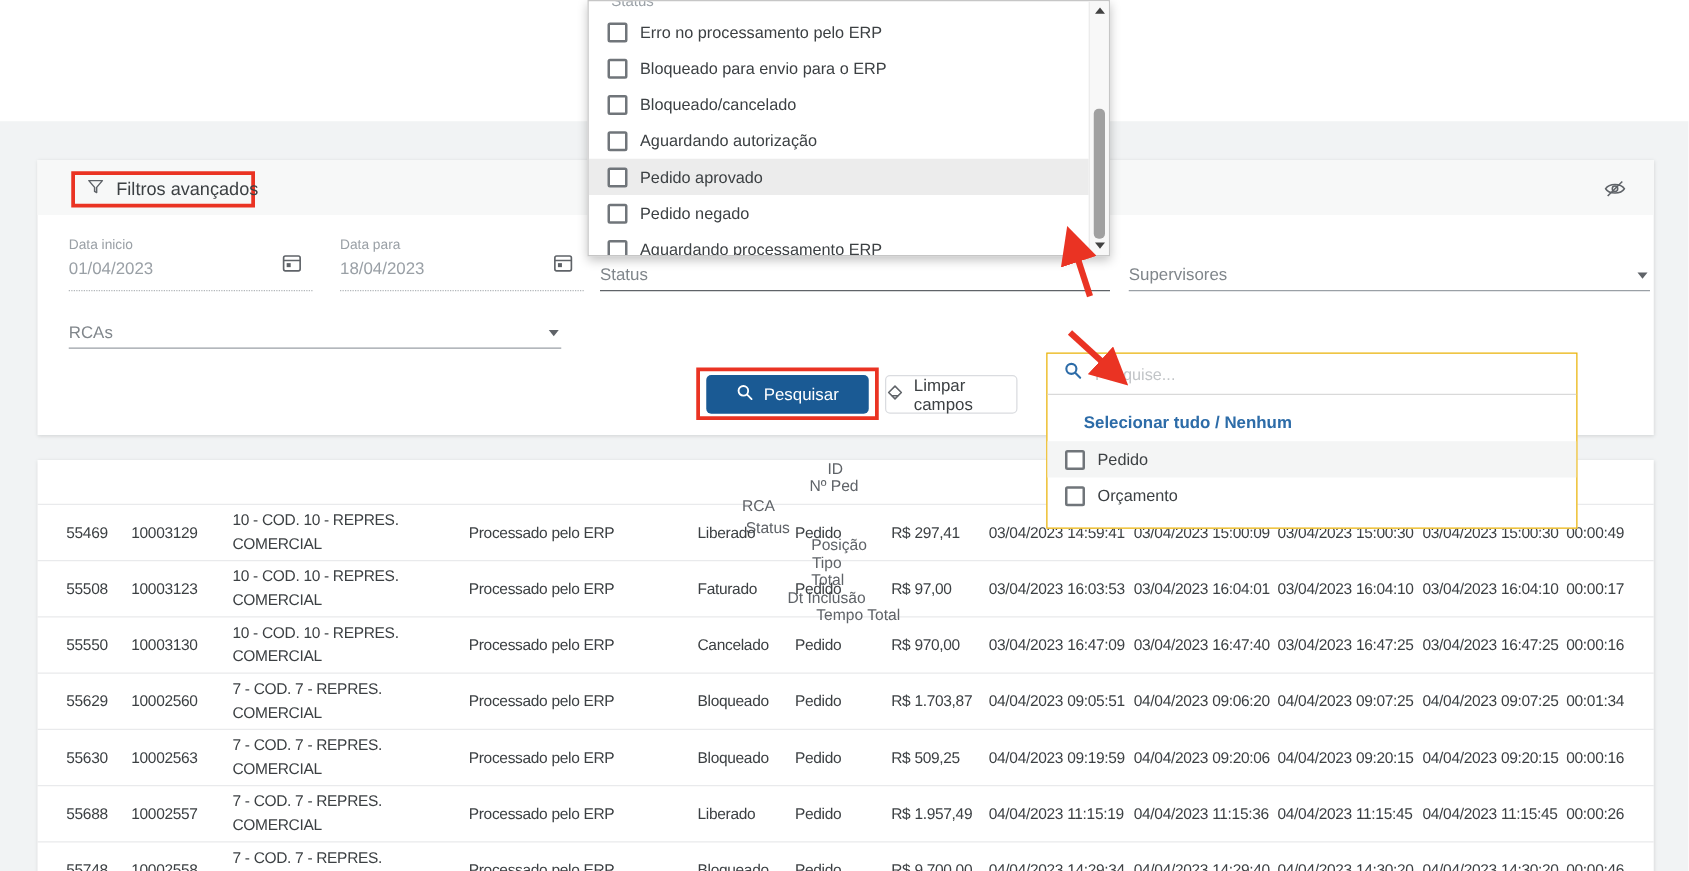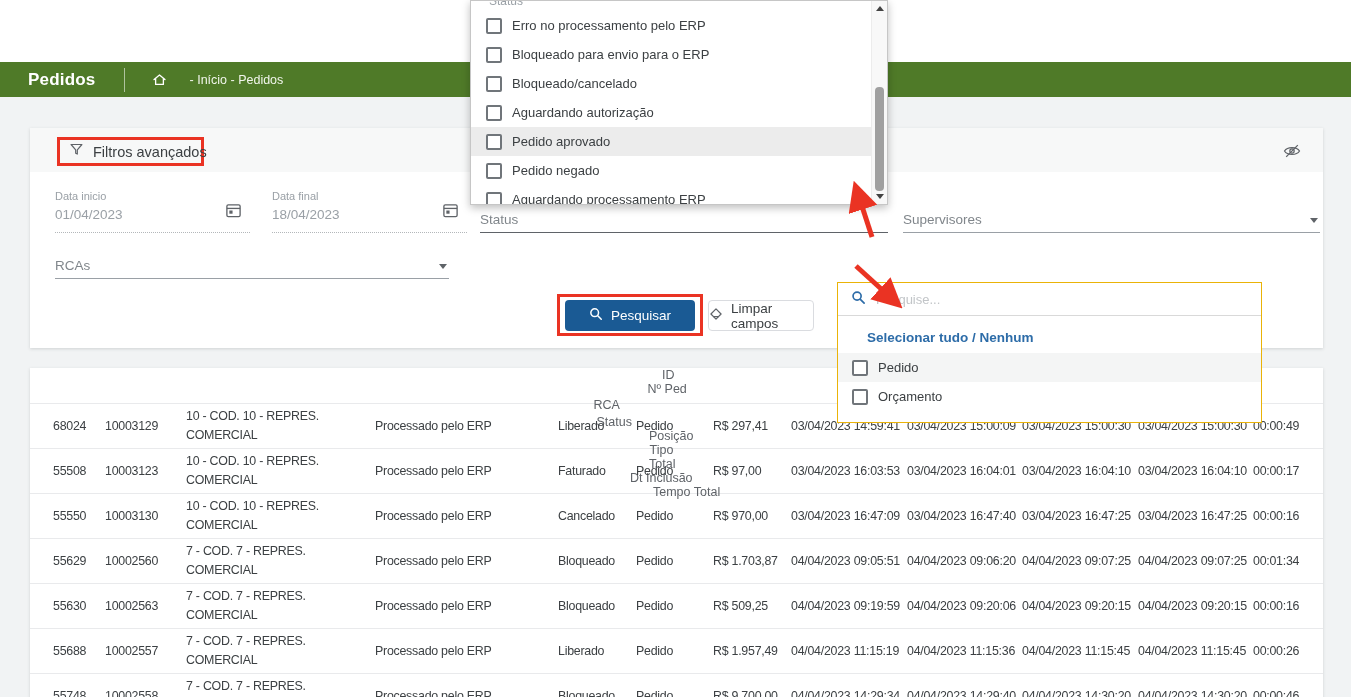--- a/index.html
+++ b/index.html
@@ -75,30 +75,20 @@
 
   
   .arrows{position:absolute;left:0;top:0;width:1351px;height:697px;z-index:20;pointer-events:none;}
 </style>
 </head>
 <body>
 
 <div class="stage">
   <div class="page-lower"></div>
 
-  <div class="greenbar">
-    <div class="app-title">Pedidos</div>
-    <div class="gb-divider"></div>
-    <span class="gb-home">
-      <svg width="17" height="17" viewBox="0 0 18 18">
-          <path d="M3.2 9 L9 4.2 L14.8 9 M4.9 8 V14.2 H13.1 V8" fill="none" stroke="#ffffff" stroke-width="1.4" stroke-linecap="round" stroke-linejoin="round"></path>
-        </svg>
-    </span>
-    <div class="breadcrumb">- Início - Pedidos</div>
-  </div>
 
   <div class="card filter-card">
     <div class="filter-head"></div>
     <div class="redbox filtros-box">
       <span>
         <svg width="15" height="15" viewBox="0 0 18 18">
             <path d="M2.5 3 h13 L10 9.5 V14.5 L8 13.4 V9.5 Z" fill="none" stroke="#5f6368" stroke-width="1.4" stroke-linejoin="round"></path>
           </svg>
       </span>
       <span class="filtros-title">Filtros avançados</span>
@@ -116,21 +106,21 @@
       <span class="f-value">01/04/2023</span>
       <span class="cal-icon">
         <svg width="17" height="17" viewBox="0 0 18 18">
             <rect x="2" y="3" width="14" height="12.5" rx="1.5" fill="none" stroke="#5f6368" stroke-width="1.4"></rect>
             <line x1="2" y1="6.8" x2="16" y2="6.8" stroke="#5f6368" stroke-width="1.4"></line>
             <rect x="4.6" y="9" width="3.4" height="3.4" fill="#5f6368"></rect>
           </svg>
       </span>
     </div>
     <div class="field u-dotted" style="left:242px;top:62px;width:195px;height:43px;">
-      <span class="f-label">Data final</span>
+      <span class="f-label">Data para</span>
       <span class="f-value">18/04/2023</span>
       <span class="cal-icon">
         <svg width="17" height="17" viewBox="0 0 18 18">
             <rect x="2" y="3" width="14" height="12.5" rx="1.5" fill="none" stroke="#5f6368" stroke-width="1.4"></rect>
             <line x1="2" y1="6.8" x2="16" y2="6.8" stroke="#5f6368" stroke-width="1.4"></line>
             <rect x="4.6" y="9" width="3.4" height="3.4" fill="#5f6368"></rect>
           </svg>
       </span>
     </div>
     <div class="field u-dark" style="left:450px;top:62px;width:408px;height:43px;">
@@ -177,21 +167,21 @@
         <div class="cell c5">Tipo</div>
         <div class="cell c6">Total</div>
         <div class="cell c7">Dt Inclusão</div>
         <div class="cell c8"></div>
         <div class="cell c9"></div>
         <div class="cell c10"></div>
         <div class="cell c11">Tempo Total</div>
       </div>
     <div id="tbody">
         <div class="trow">
-          <div class="cell c0">68024</div>
+          <div class="cell c0">55469</div>
           <div class="cell c1">10003129</div>
           <div class="cell c2">10 - COD. 10 - REPRES. COMERCIAL</div>
           <div class="cell c3">Processado pelo ERP</div>
           <div class="cell c4">Liberado</div>
           <div class="cell c5">Pedido</div>
           <div class="cell c6">R$ 297,41</div>
           <div class="cell c7">03/04/2023 14:59:41</div>
           <div class="cell c8">03/04/2023 15:00:09</div>
           <div class="cell c9">03/04/2023 15:00:30</div>
           <div class="cell c10">03/04/2023 15:00:30</div>

